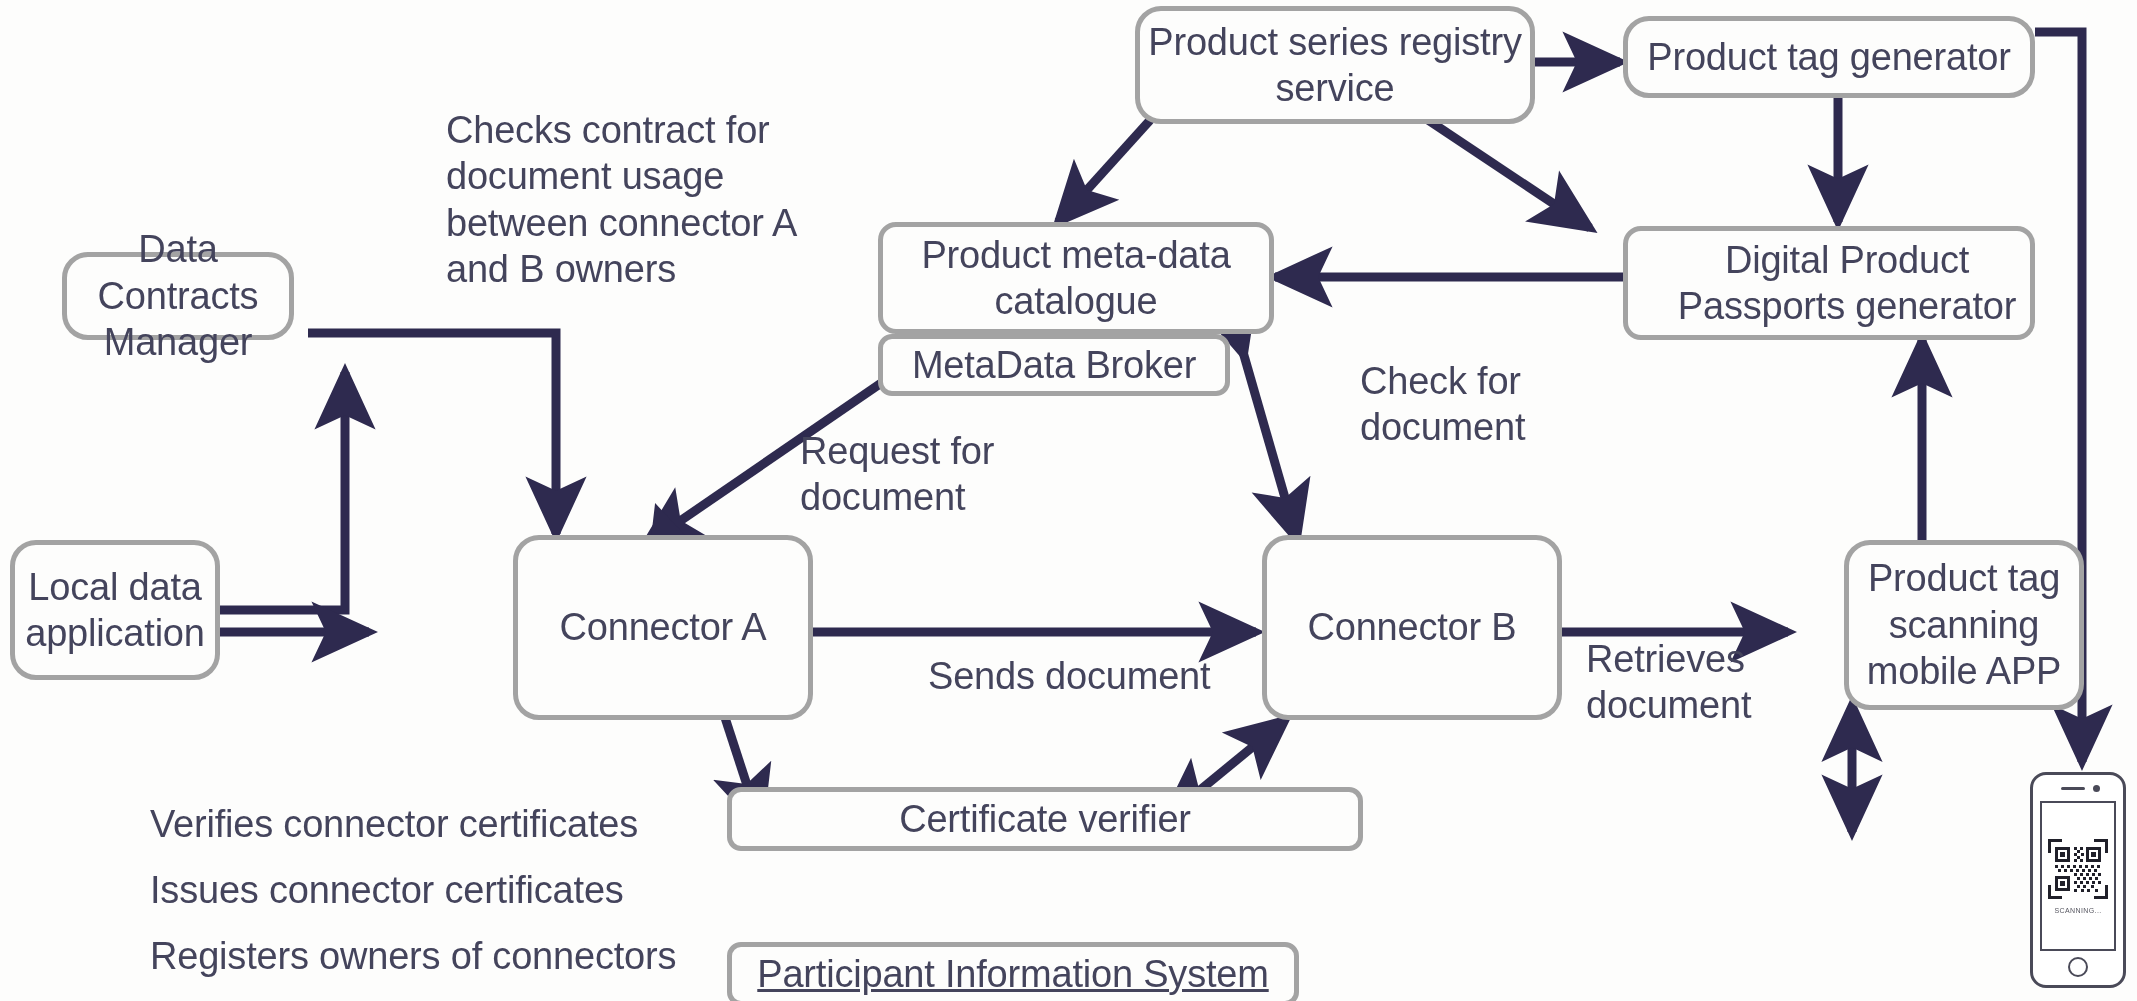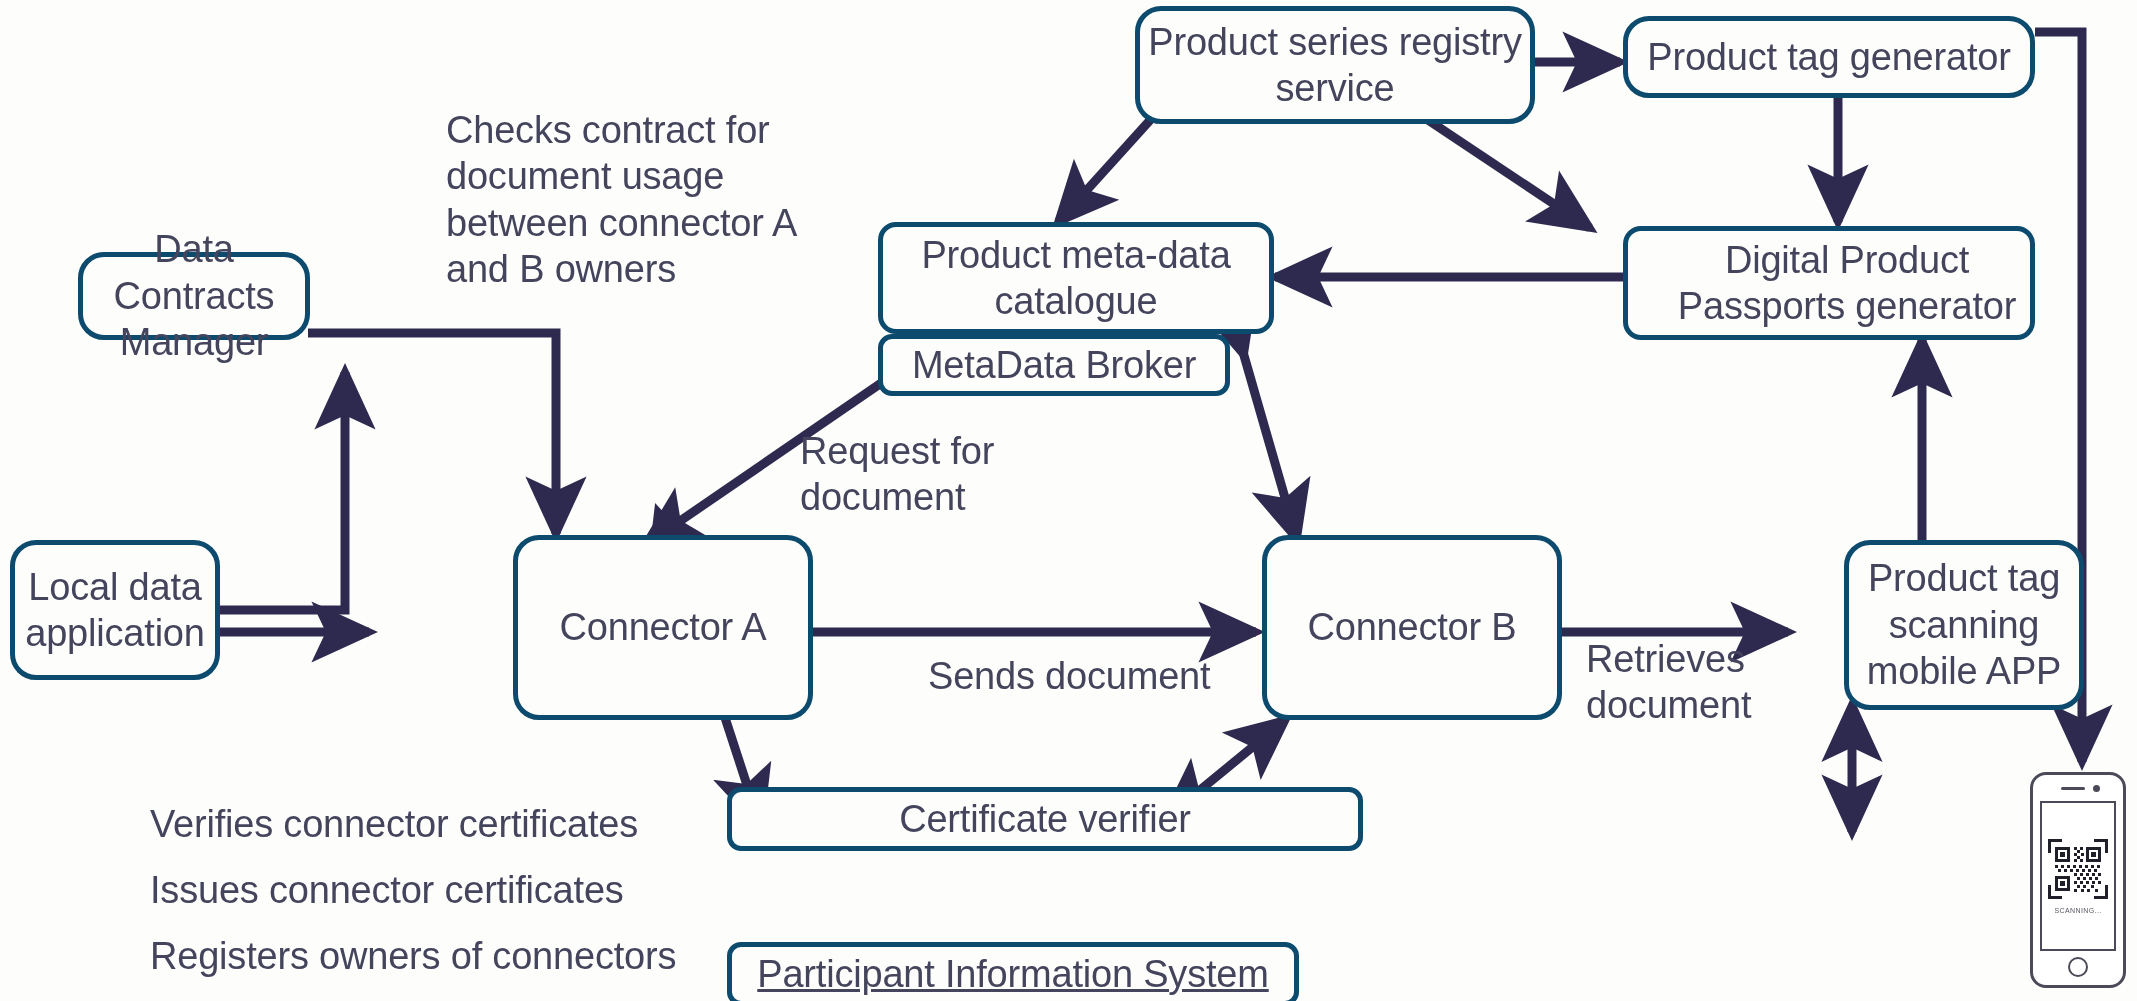--- a/index.html
+++ b/index.html
@@ -21,21 +21,21 @@
     position: absolute;
     left: 0;
     top: 0;
     width: 2137px;
     height: 1001px;
     pointer-events: none;
   }
   .node {
     position: absolute;
     box-sizing: border-box;
-    border: 5px solid #0c4a6e;
+    border: 5px solid #a3a3a3;
     border-radius: 26px;
     background: #fdfdfc;
     display: flex;
     align-items: center;
     justify-content: center;
     text-align: center;
     color: #44445c;
     font-size: 38px;
     line-height: 1.22;
     letter-spacing: -0.2px;
@@ -175,21 +175,21 @@
       <path d="M1628,277 L1275,277" marker-end="url(#ah)"></path>
 
       <path d="M1922,705 L1922,340" marker-end="url(#ah)"></path>
 
       <path d="M1852,708 L1852,832" marker-start="url(#ah-start)" marker-end="url(#ah)"></path>
 
       <path d="M2035,32 L2082,32 L2082,762" marker-end="url(#ah)"></path>
     </g>
   </svg>
 
-  <div class="node" style="left:78px; top:252px; width:232px; height:88px;">
+  <div class="node" style="left:62px; top:252px; width:232px; height:88px;">
     <span>Data Contracts Manager</span>
   </div>
 
   <div class="node" style="left:10px; top:540px; width:210px; height:140px;">
     <span>Local data application</span>
   </div>
 
   <div class="node" style="left:513px; top:535px; width:300px; height:185px;">
     <span>Connector A</span>
   </div>
@@ -228,20 +228,21 @@
 
 
   <div class="node flat" style="left:727px; top:942px; width:572px; height:64px;text-decoration:underline;">
     <span>Participant Information System</span>
   </div>
 
   <div class="annot left" style="left:446px; top:107px; width:380px;">Checks contract for document usage between connector A and B owners</div>
 
   <div class="annot left" style="left:800px; top:428px; width:230px;">Request for document</div>
 
+  <div class="annot left" style="left:1360px; top:358px; width:200px;">Check for document</div>
 
   <div class="annot left" style="left:928px; top:653px; width:300px;">Sends document</div>
 
   <div class="annot left" style="left:1586px; top:636px; width:200px;">Retrieves document</div>
 
 
   <div class="annot left" style="left:150px; top:801px; width:580px;">Verifies connector certificates</div>
 
   <div class="annot left" style="left:150px; top:867px; width:580px;">Issues connector certificates</div>
 

